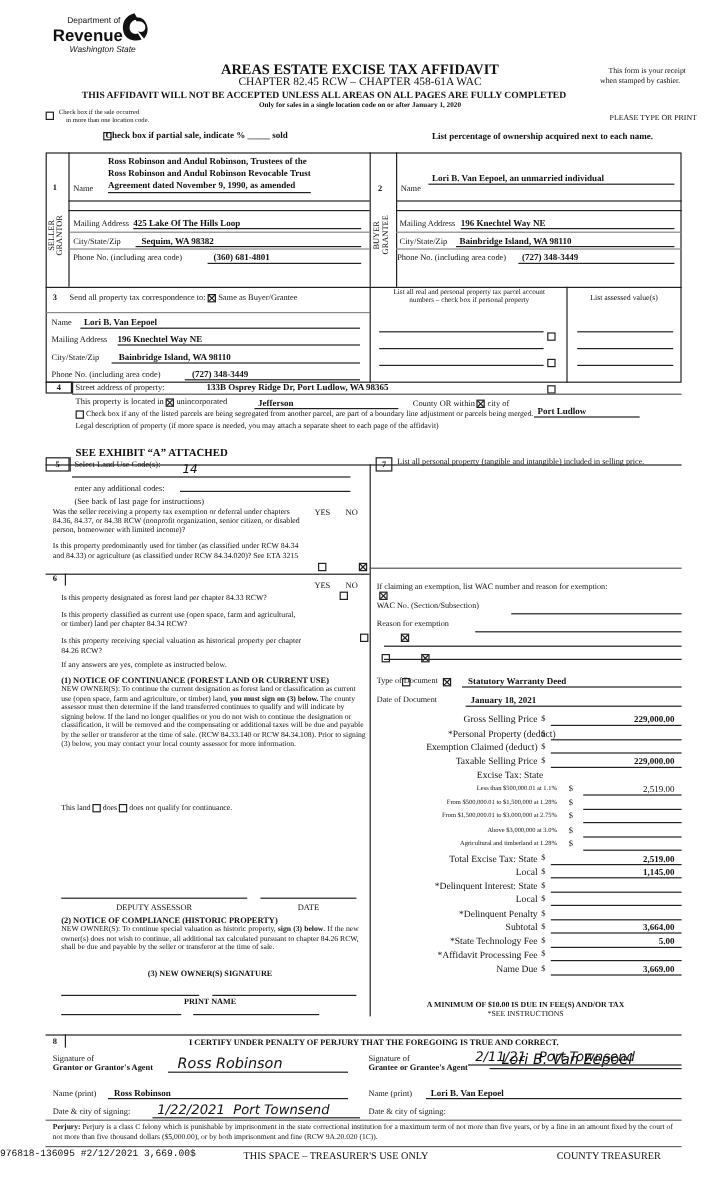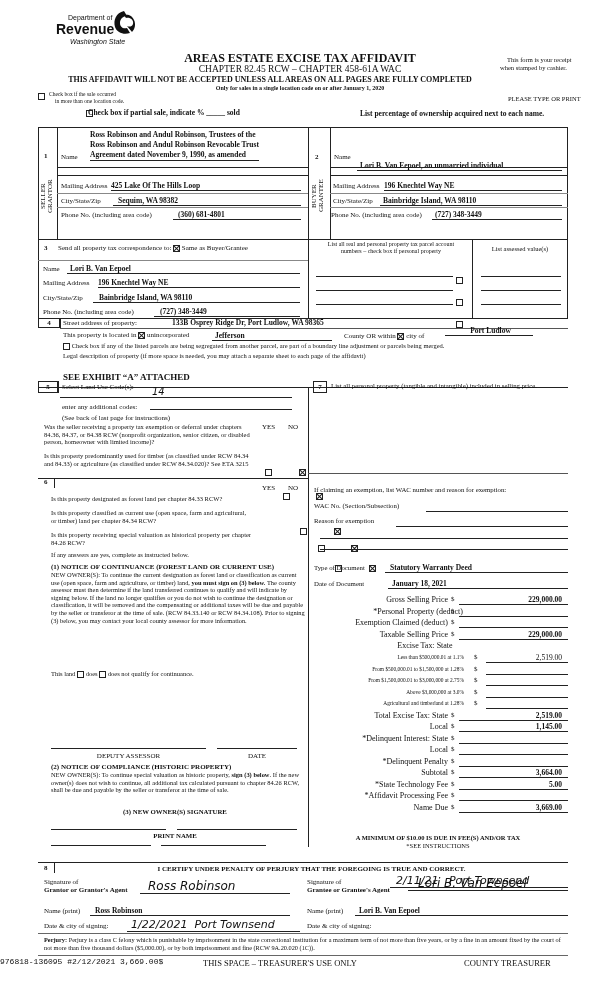--- a/index.html
+++ b/index.html
@@ -21,21 +21,21 @@
   .num { font-size: 7px; font-weight: bold; }
   .rt { text-align: right; }
   .ctr { text-align: center; }
 </style>
 </head>
 <body>
 
 
 
 
-<div class="abs" style="left:56px;top:10px;width:70px;height:40px;">
+<div class="abs" style="left:44px;top:10px;width:70px;height:40px;">
   <div class="abs" style="left:12px;top:4px;font-family:'Liberation Sans',sans-serif;font-size:7px;">Department of</div>
   <div class="abs" style="left:0;top:11px;font-family:'Liberation Sans',sans-serif;font-size:14px;font-weight:bold;">Revenue</div>
   <div class="abs" style="left:14px;top:28px;font-family:'Liberation Sans',sans-serif;font-size:7px;font-style:italic;">Washington State</div>
   <svg class="abs" style="left:56px;top:0;" width="24" height="26" viewBox="0 0 24 26">
     <path d="M12 1 C4 3 1 10 3 17 C5 23 12 25 18 23 L15 18 C11 19 8 17 8 13 C8 9 11 6 15 6 Z" fill="#111"></path>
     <path d="M14 8 C18 7 22 10 21 14 C20 17 17 17 15 16 L20 22 C23 19 24 14 22 10 C20 5 16 4 12 5 Z" fill="#111"></path>
   </svg>
 </div>
 
 <div class="abs ctr b" style="left:0;width:600px;top:51px;font-size:12px;">AREAS ESTATE EXCISE TAX AFFIDAVIT</div>
@@ -83,21 +83,21 @@
 <div class="hline" style="left:57px;top:207px;width:251px;background:#888;"></div>
 <div class="abs" style="left:61px;top:211px;">Phone No. (including area code)</div>
 <div class="abs b line" style="left:173px;top:210px;width:128px;font-size:7.5px;padding-left:5px;">(360) 681-4801</div>
 
 
 <div class="abs num" style="left:315px;top:153px;">2</div>
 <div class="abs vert" style="left:311px;top:172px;height:48px;width:16px;">
   <span>BUYER</span><br><span>GRANTEE</span>
 </div>
 <div class="abs" style="left:334px;top:153px;">Name</div>
-<div class="abs b line" style="left:357px;top:161px;width:205px;font-size:7.5px;padding-left:3px;">Lori B. Van Eepoel, an unmarried individual</div>
+<div class="abs b line" style="left:357px;top:144px;width:205px;font-size:7.5px;padding-left:3px;">Lori B. Van Eepoel, an unmarried individual</div>
 <div class="hline" style="left:330px;top:167px;width:238px;"></div>
 <div class="hline" style="left:330px;top:175px;width:238px;"></div>
 <div class="abs" style="left:333px;top:182px;">Mailing Address</div>
 <div class="abs b line" style="left:384px;top:181px;width:178px;font-size:7.5px;">196 Knechtel Way NE</div>
 <div class="hline" style="left:330px;top:193px;width:238px;background:#888;"></div>
 <div class="abs" style="left:333px;top:197px;">City/State/Zip</div>
 <div class="abs b line" style="left:380px;top:196px;width:182px;font-size:7.5px;padding-left:3px;">Bainbridge Island, WA 98110</div>
 <div class="hline" style="left:330px;top:207px;width:238px;background:#888;"></div>
 <div class="abs" style="left:331px;top:211px;">Phone No. (including area code)</div>
 <div class="abs b line" style="left:432px;top:210px;width:130px;font-size:7.5px;padding-left:3px;">(727) 348-3449</div>
@@ -143,21 +143,21 @@
   <span>This property is located in</span>
   <span class="cb x"></span>
   <span>unincorporated</span>
 </div>
 <div class="abs b line" style="left:212px;top:331px;width:120px;font-size:7.5px;padding-left:3px;">Jefferson</div>
 <div class="abs" style="left:344px;top:332px;">
   <span>County OR  within</span>
   <span class="cb x"></span>
   <span>city of</span>
 </div>
-<div class="abs b line" style="left:445px;top:326px;width:88px;font-size:7.5px;padding-left:3px;text-align:center;">Port Ludlow</div>
+<div class="abs b line" style="left:445px;top:338px;width:88px;font-size:7.5px;padding-left:3px;">Port Ludlow</div>
 <div class="abs" style="left:63px;top:342px;font-size:6.5px;">
   <span class="cb"></span>
   <span>Check box if any of the listed parcels are being segregated from another parcel, are part of a boundary line adjustment or parcels being merged.</span>
 </div>
 <div class="abs" style="left:63px;top:352px;font-size:6.5px;">Legal description of property (if more space is needed, you may attach a separate sheet to each page of the affidavit)</div>
 <div class="abs b" style="left:63px;top:372px;font-size:9px;">SEE EXHIBIT “A” ATTACHED</div>
 
 
 <div class="hline" style="left:38px;top:387px;width:530px;"></div>
 <div class="vline" style="left:308px;top:387px;height:460px;"></div>

